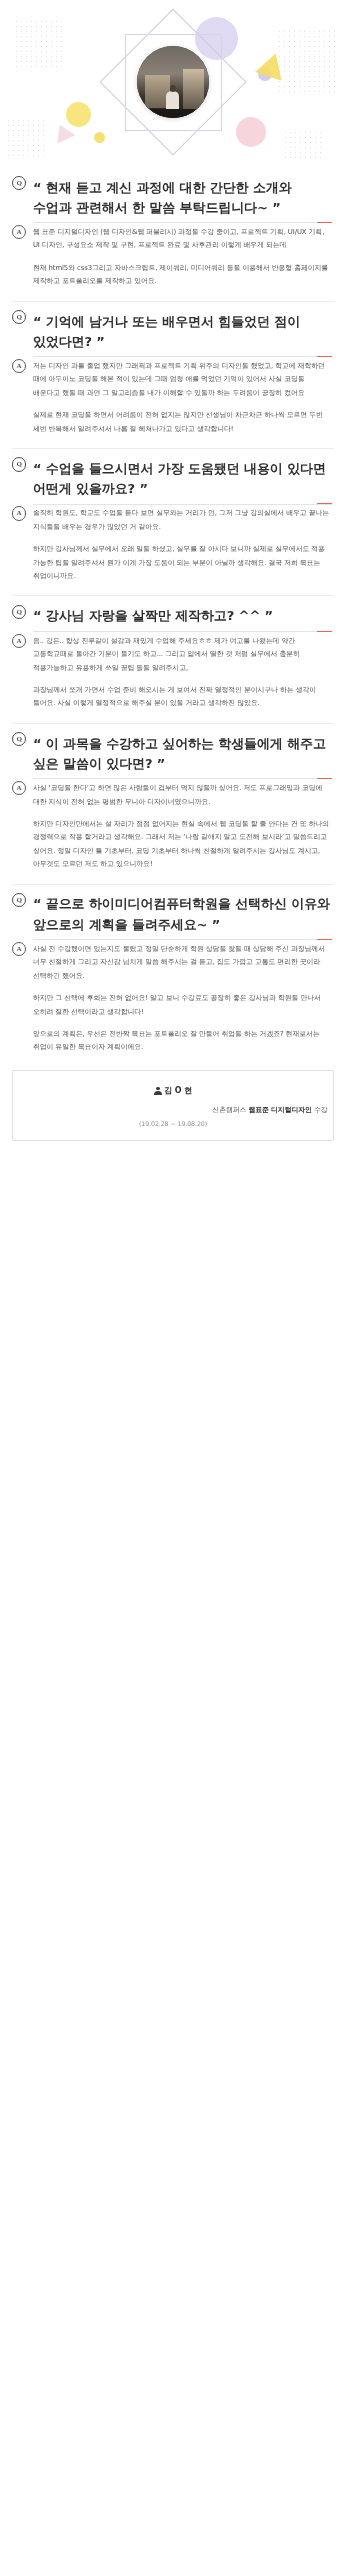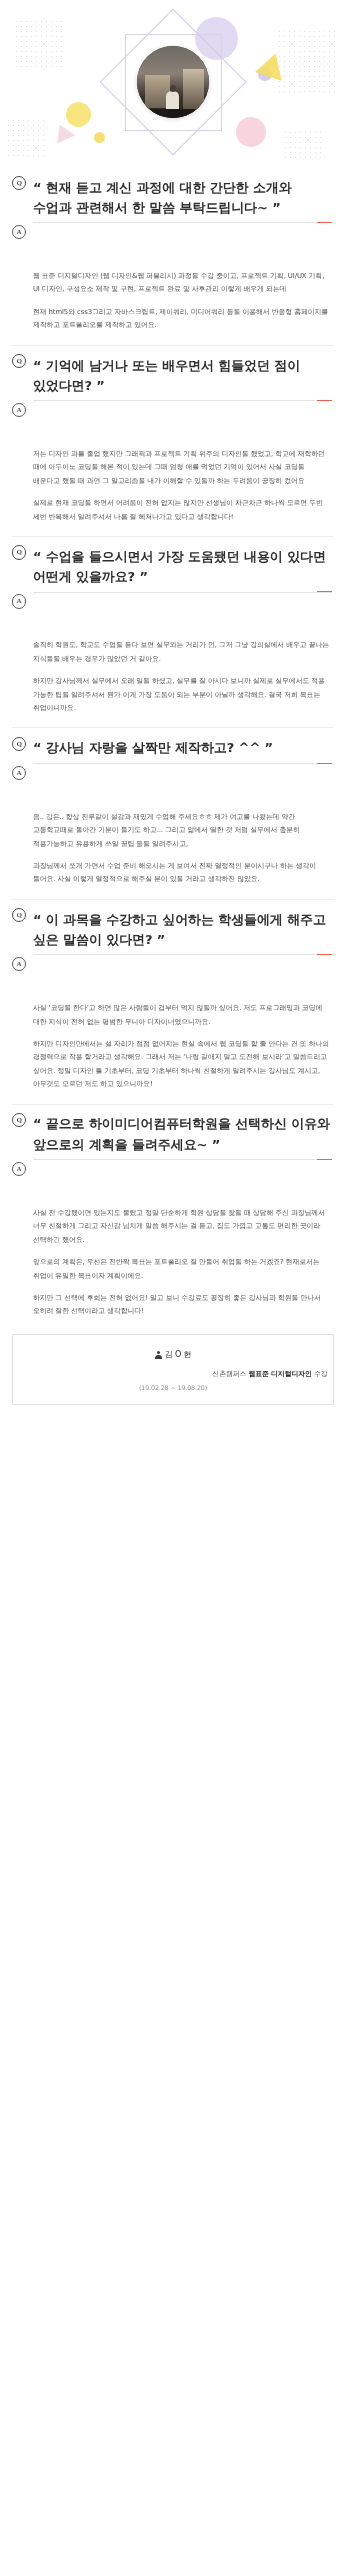--- a/index.html
+++ b/index.html
@@ -230,21 +230,20 @@
     word-break: keep-all;
   }
   .atext {
     flex: 1 1 auto;
     font-size: 6.9px;
     line-height: 1.95;
     color: #4c4c4c;
     padding-top: 1.1px;
     letter-spacing: -0.1px;
     word-break: keep-all;
-    margin-top: 44px;
   }
   .atext p { margin: 0 0 8.8px; }
   .atext p:last-child { margin-bottom: 0; }
   .accent-line {
     position: relative;
     height: 0.5px;
     background: #e4e4e4;
     margin: 1.1px 14.3px 0 33px;
   }
   .accent-line > i {
@@ -271,21 +270,21 @@
   }
   .footer-card {
     border: 0.5px solid #e0e0e0;
     border-radius: 1.1px;
     padding: 14.3px 5.5px 13px;
     text-align: center;
     background: #fff;
   }
   .footer-name {
     font-size: 8px;
-    font-weight: normal;
+    font-weight: bold;
     color: #2e2e2e;
     letter-spacing: -0.1px;
     display: inline-flex;
     align-items: center;
     gap: 2px;
     justify-content: center;
   }
   .person-icon {
     width: 8.2px;
     height: 8.2px;
@@ -452,22 +451,22 @@
         <div class="badge">Q</div>
         <div class="qtext">“ 끝으로 하이미디어컴퓨터학원을 선택하신 이유와 앞으로의 계획을 들려주세요~ ”</div>
       </div>
       <div class="accent-line">
           <i></i>
         </div>
       <div class="a-row">
         <div class="badge a">A</div>
         <div class="atext">
           <p>사실 전 수강했이면 있는지도 몰랐고 정말 단순하게 학원 상담을 찾을 때 상담해 주신 과장님께서 너무 친절하게 그리고 자신감 넘치게 말씀 해주시는 걸 듣고, 집도 가깝고 교통도 편리한 곳이라 선택하긴 했어요.</p>
+          <p>하지만 그 선택에 후회는 전혀 없어요! 알고 보니 수강료도 꽁장히 좋은 강사님과 학원을 만나서 오히려 잘한 선택이라고 생각합니다!</p>
           <p>앞으로의 계획은, 우선은 전반짝 목표는 포트폴리오 잘 만들어 취업을 하는 거겠죠? 현재로서는 취업이 유일한 목표이자 계획이에요.</p>
-          <p>하지만 그 선택에 후회는 전혀 없어요! 알고 보니 수강료도 꽁장히 좋은 강사님과 학원을 만나서 오히려 잘한 선택이라고 생각합니다!</p>
         </div>
       </div>
     </div>
 
   </div>
 
   <div class="footer">
     <div class="footer-card">
       <div class="footer-name">
         <span class="person-icon"></span>

